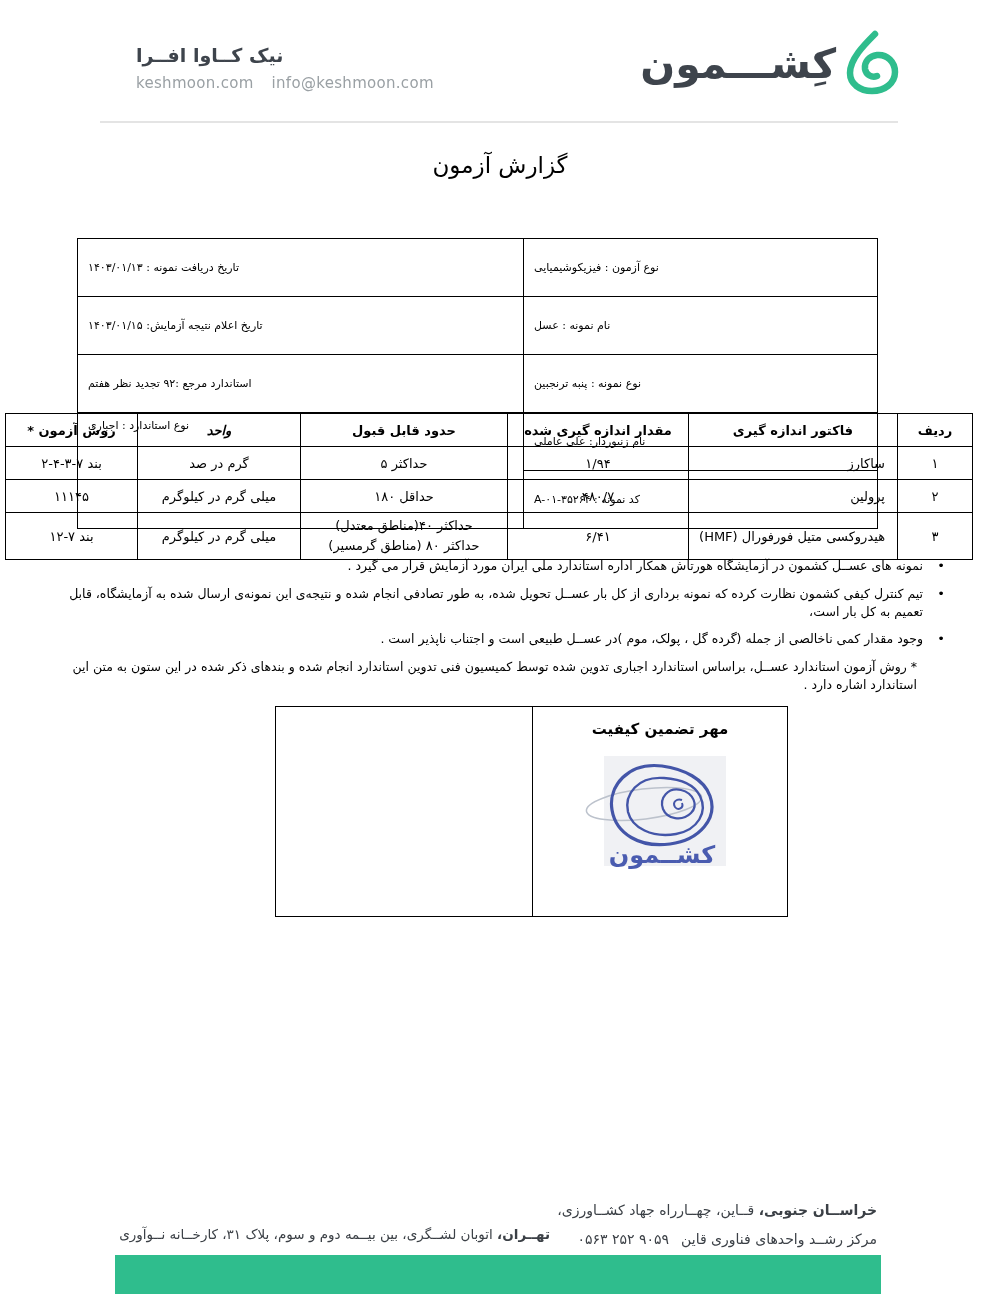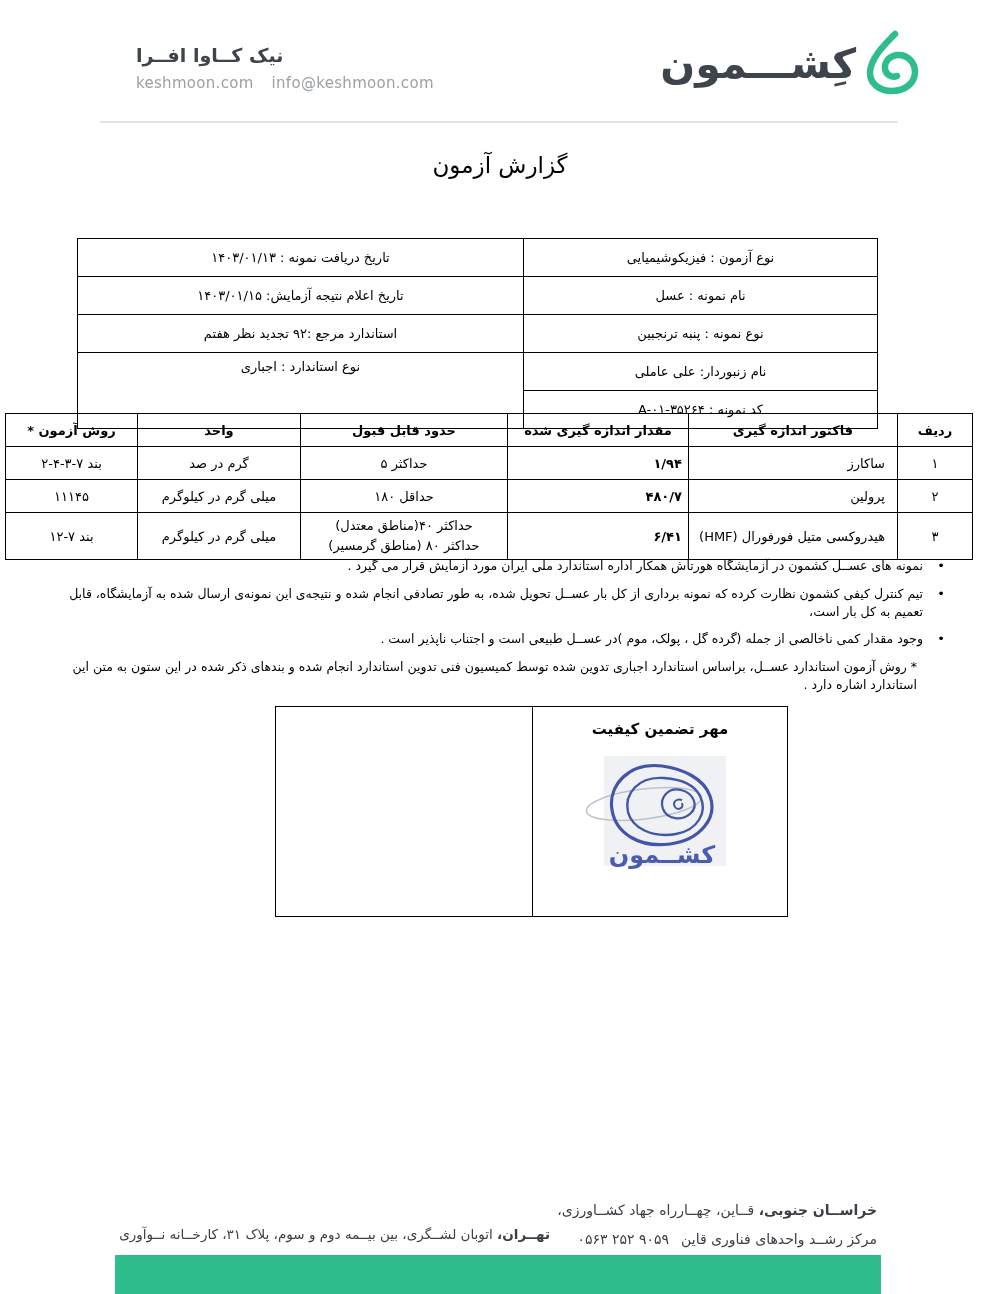--- a/index.html
+++ b/index.html
@@ -5,44 +5,44 @@
   html,body{margin:0;padding:0;}
   body{
     width:1000px;height:1294px;position:relative;background:#ffffff;
     font-family:"DejaVu Sans", sans-serif;color:#111;overflow:hidden;
   }
   
   .header-left{position:absolute;left:108px;top:44px;direction:rtl;text-align:left;margin-left:28px;}
   .company{font-size:19px;font-weight:bold;color:#3e444c;}
   .urls{direction:ltr;margin-top:8px;font-size:15px;color:#9aa0a4;letter-spacing:.3px;}
   .urls span{margin-right:18px;}
-  .logo{position:absolute;right:76px;top:28px;display:flex;align-items:center;direction:ltr;}
+  .logo{position:absolute;right:96px;top:28px;display:flex;align-items:center;direction:ltr;}
   .wordmark{font-size:41px;font-weight:bold;color:#3e444c;margin-right:6px;line-height:1;}
   .divider{position:absolute;left:100px;top:121px;width:798px;height:2px;background:#e4e4e4;}
   
   .title{position:absolute;top:152px;left:0;width:100%;text-align:center;
          font-size:23px;font-weight:normal;color:#000;}
   
   table{border-collapse:collapse;}
   .info-table{position:absolute;right:122px;top:238px;direction:rtl;width:778px;table-layout:fixed;}
-  .info-table td{border:1.5px solid #000;height:27px;padding:5px 10px;font-size:13px;
-                 vertical-align:middle;text-align:center;color:#000;}
+  .info-table td{border:1.5px solid #000;height:27px;padding:15px 10px;font-size:11px;
+                 vertical-align:middle;text-align:left;color:#000;}
   .info-table td.merged{vertical-align:top;padding-top:6px;}
   .col-r{width:333px;} .col-l{width:425px;}
   
   .results-table{position:absolute;right:27px;top:413px;direction:rtl;width:901px;table-layout:fixed;}
   .results-table th,.results-table td{border:1.5px solid #000;font-size:13px;color:#000;
                  padding:3px 6px;text-align:center;vertical-align:middle;}
   .results-table th{font-weight:bold;height:26px;}
   .results-table td{height:26px;}
   .results-table td.factor{text-align:right;padding-right:12px;}
-  .results-table td.value{font-weight:bold;text-align:right;}
+  .results-table td.value{font-weight:normal;}
   .results-table td.pre{white-space:pre-line;line-height:1.55;}
   .c-no{width:62px;} .c-factor{width:196px;} .c-value{width:168px;}
-  .c-limit{width:194px;} .c-unit{width:150px;} .c-method{width:119px;}
+  .c-limit{width:194px;} .c-unit{width:150px;font-style:italic;} .c-method{width:119px;}
   
   .notes{position:absolute;right:55px;top:557px;width:895px;direction:rtl;
          font-size:12.5px;color:#000;}
   .bullet-item{display:flex;margin-bottom:9px;line-height:1.45;}
   .bullet-dot{width:22px;flex:0 0 22px;font-size:13px;}
   .footnote{margin-top:5px;padding-right:28px;line-height:1.45;}
   
   .sigbox{position:absolute;right:212px;top:706px;width:511px;height:209px;
           border:1.5px solid #000;direction:rtl;display:flex;}
   .sig-cell{box-sizing:border-box;padding-top:13px;text-align:center;}

